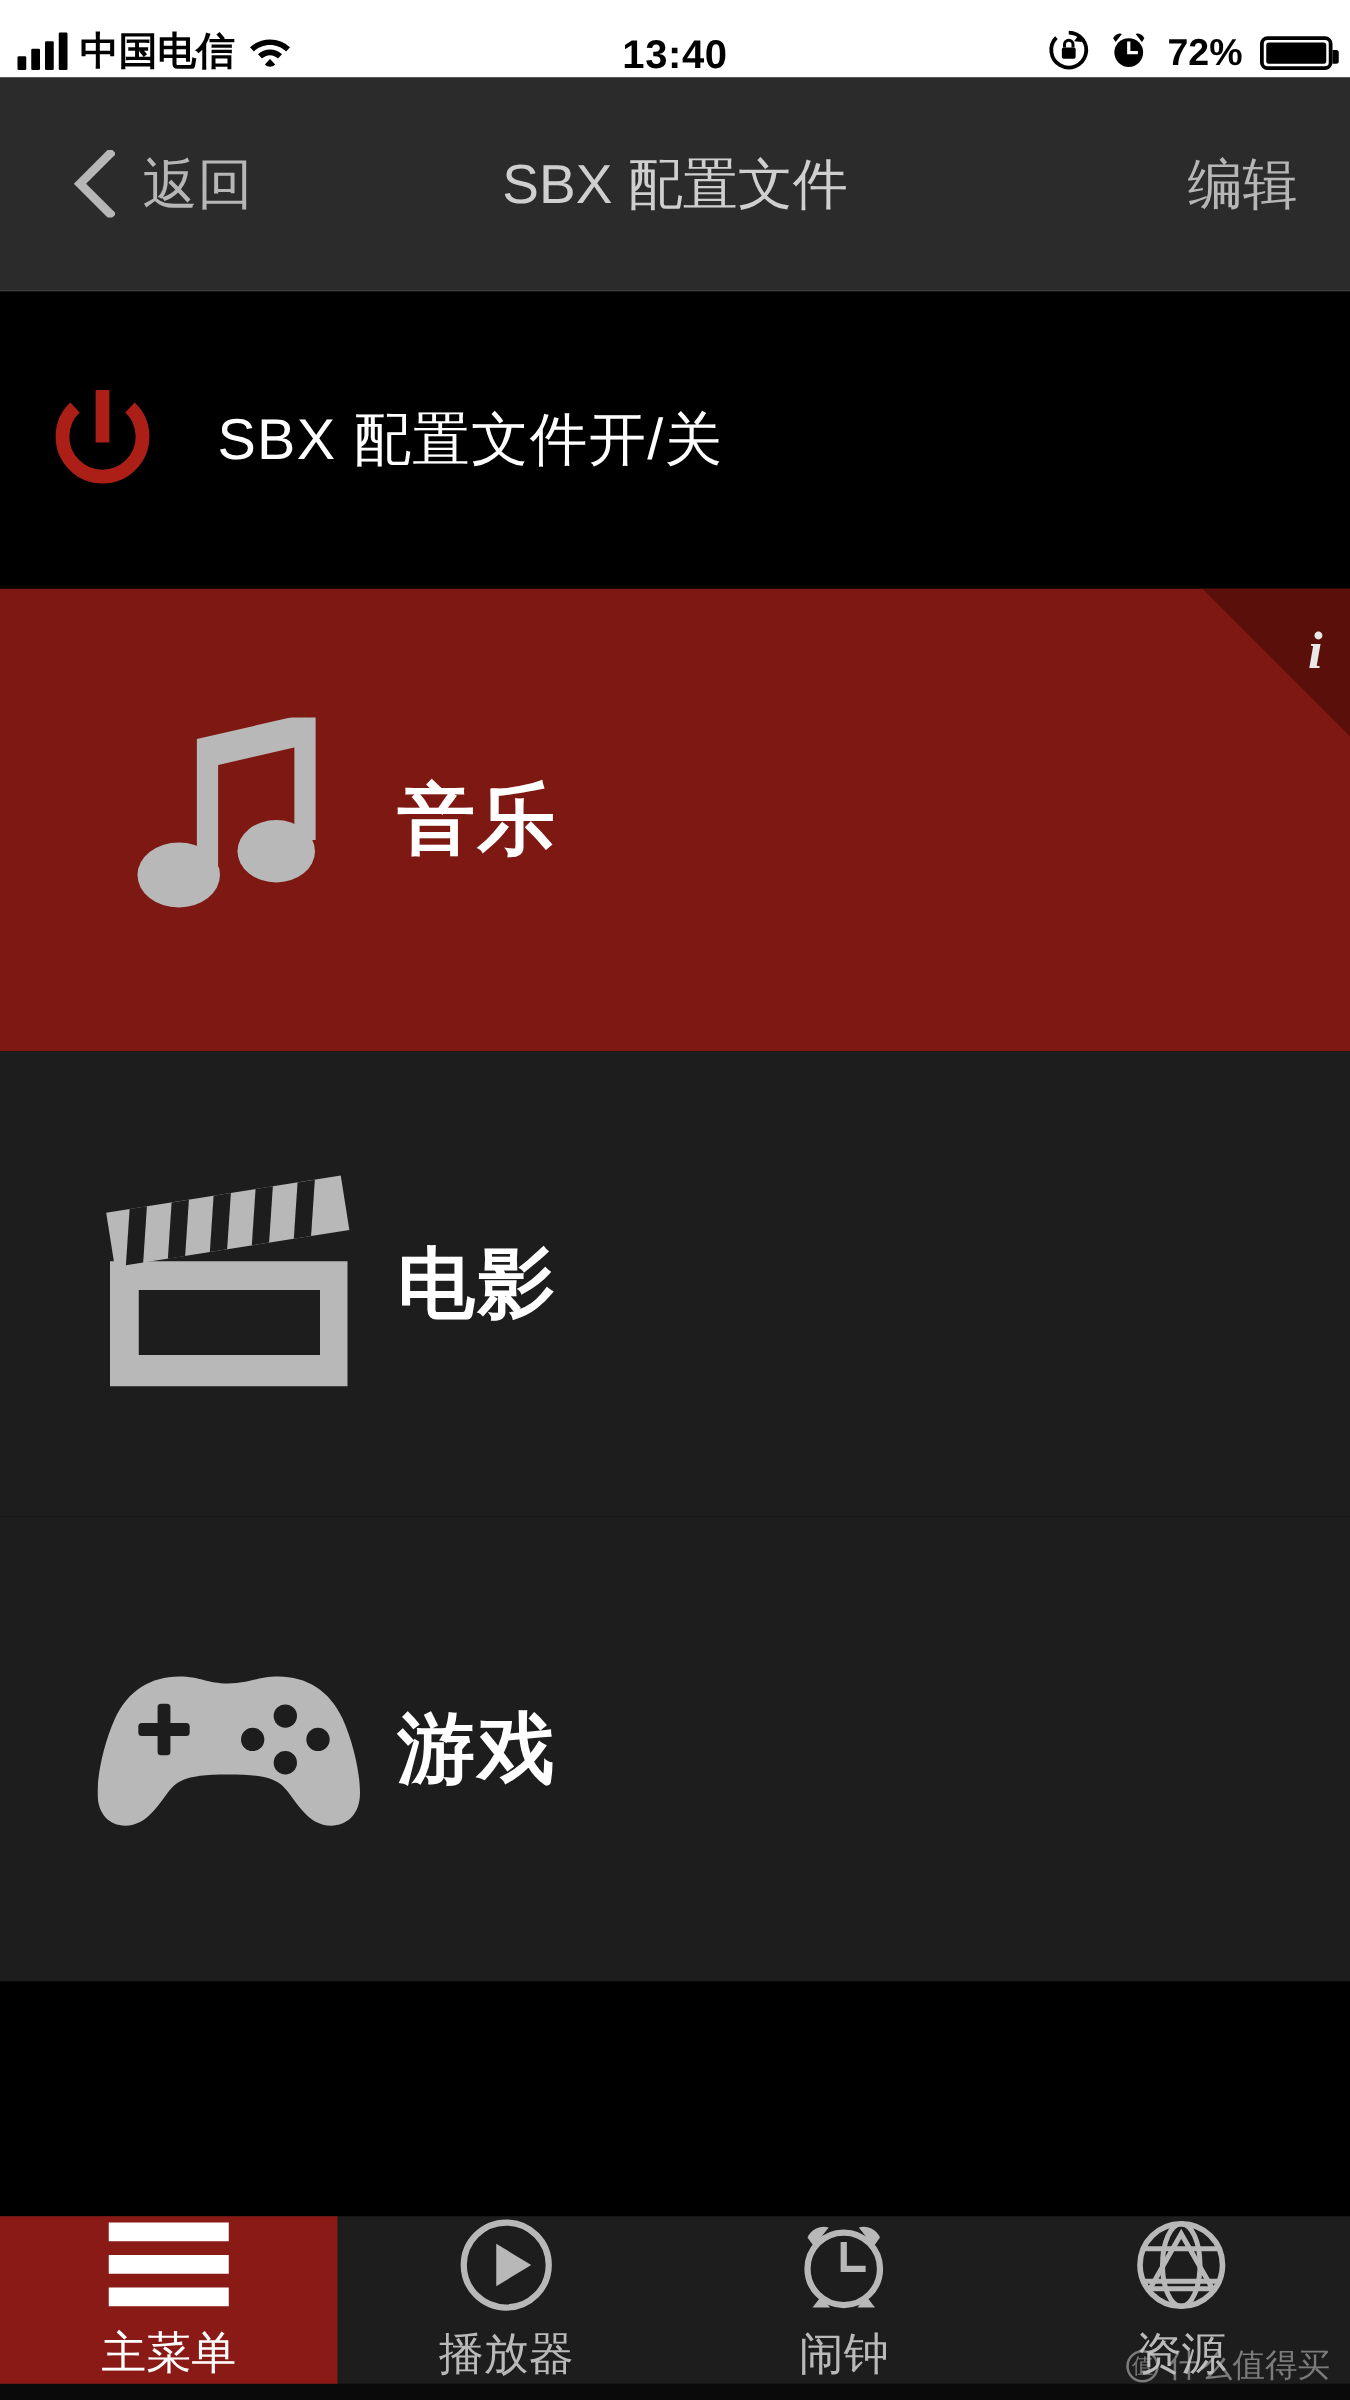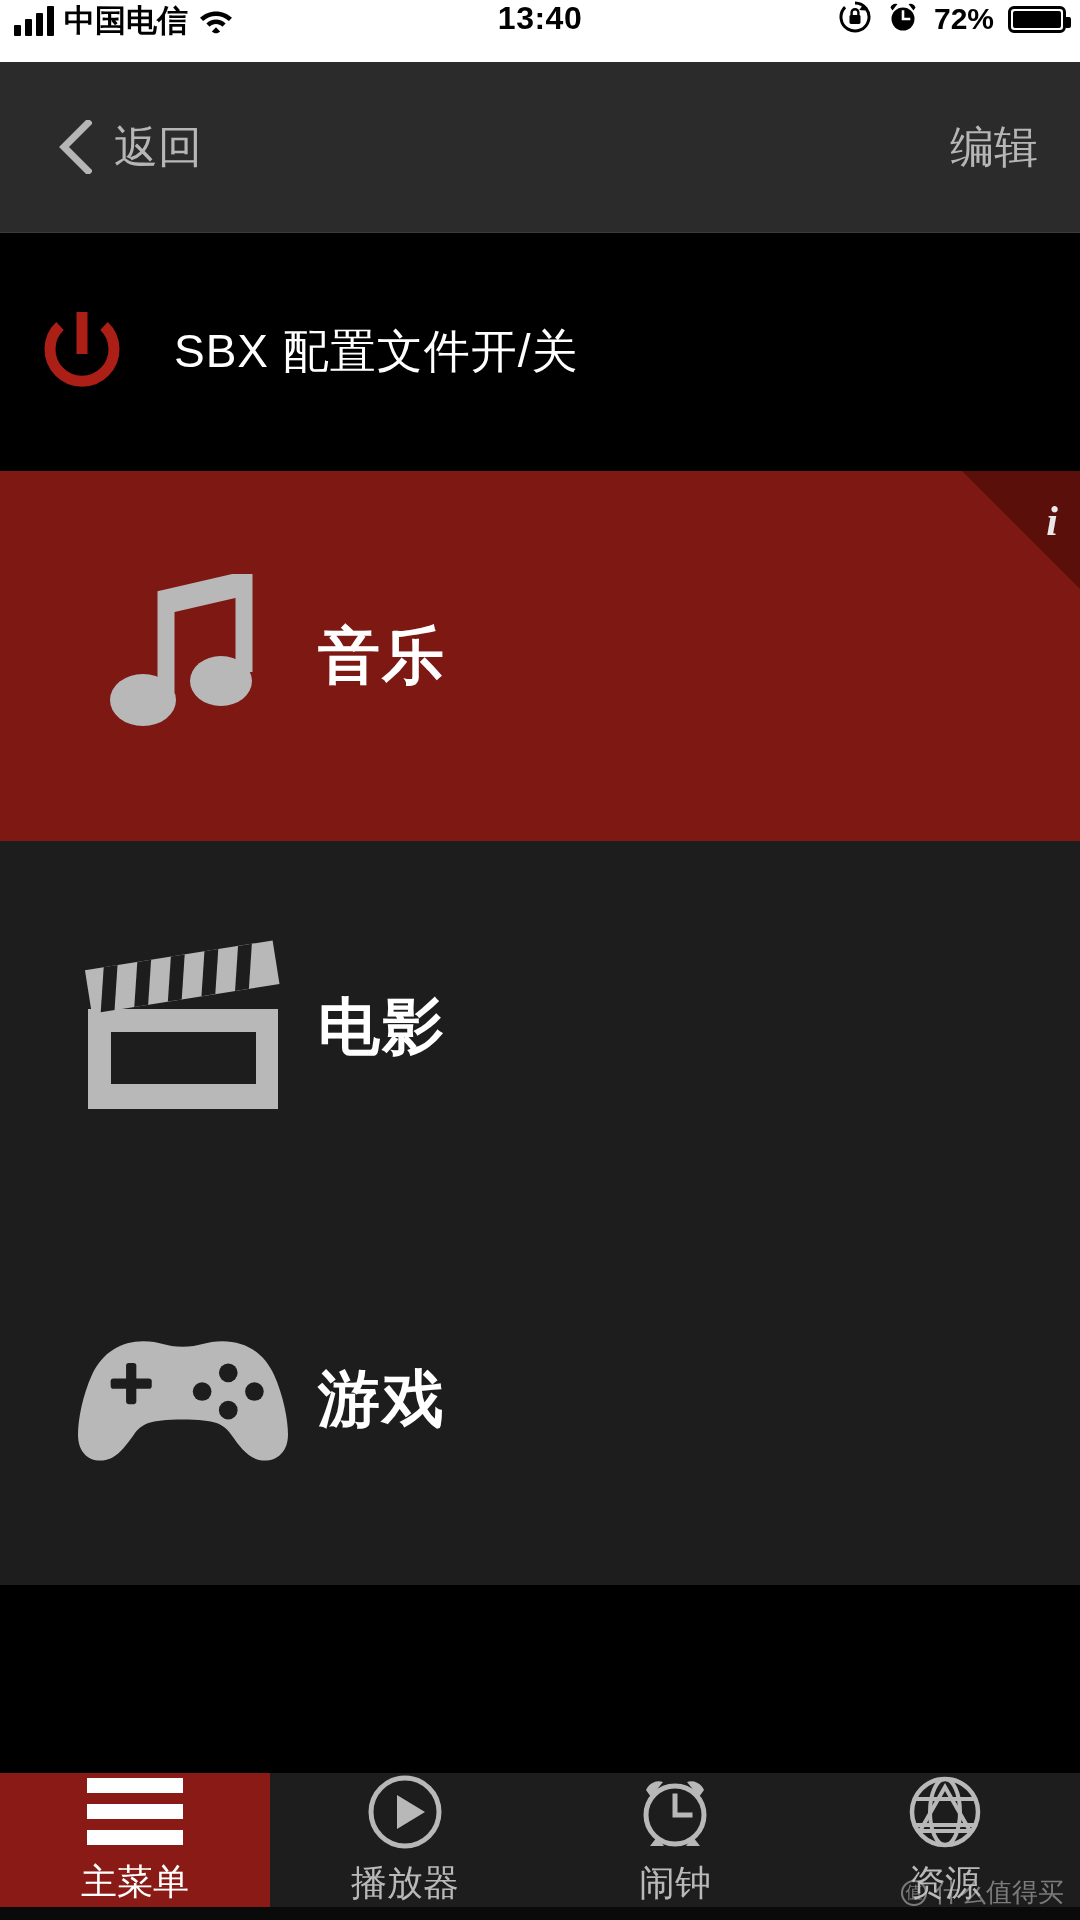--- a/index.html
+++ b/index.html
@@ -7,21 +7,21 @@
     width:1080px; height:1920px;
     background:#000;
     font-family:"Liberation Sans","DejaVu Sans",sans-serif;
     overflow:hidden;
   }
   .phone { position:relative; width:1080px; height:1920px; background:#0a0a0a; }
 
   
   .statusbar{
     position:relative; height:62px; background:#ffffff; color:#000;
-    display:flex; align-items:flex-start; padding:0 14px;
+    display:flex; align-items:flex-end; padding:0 14px;
   }
   .sb-left{ display:flex; align-items:center; gap:10px; flex:0 0 auto; }
   .sb-center{ position:absolute; left:0; right:0; text-align:center;
     font-size:32px; font-weight:700; letter-spacing:0.5px; }
   .sb-right{ margin-left:auto; display:flex; align-items:center; gap:14px; position:relative; z-index:2;}
   .signal{ display:flex; align-items:flex-end; gap:4px; height:30px; }
   .signal i{ display:block; width:7px; background:#000; border-radius:1px; }
   .signal i:nth-child(1){ height:11px; }
   .signal i:nth-child(2){ height:17px; }
   .signal i:nth-child(3){ height:23px; }
@@ -136,20 +136,21 @@
 
   <div class="navbar">
     <div class="nav-back">
       <span class="chev">
         <svg viewBox="0 0 34 54" width="34" height="54">
           <path d="M30 3 L6 27 L30 51" fill="none" stroke="#b6b6b6" stroke-width="7" stroke-linecap="square" stroke-linejoin="miter"></path>
         </svg>
       </span>
       <span class="nav-back-label">返回</span>
     </div>
+    <div class="nav-title">SBX 配置文件</div>
     <div class="nav-edit">编辑</div>
   </div>
 
   <div class="power-row">
     <span class="power-icon">
       <svg viewBox="0 0 92 92" width="92" height="92">
         <path d="M24 20a32 32 0 1 0 44 0" fill="none" stroke="#ac1f17" stroke-width="11" stroke-linecap="butt"></path>
         <rect x="40.5" y="6" width="11" height="42" fill="#ac1f17"></rect>
       </svg>
     </span>

